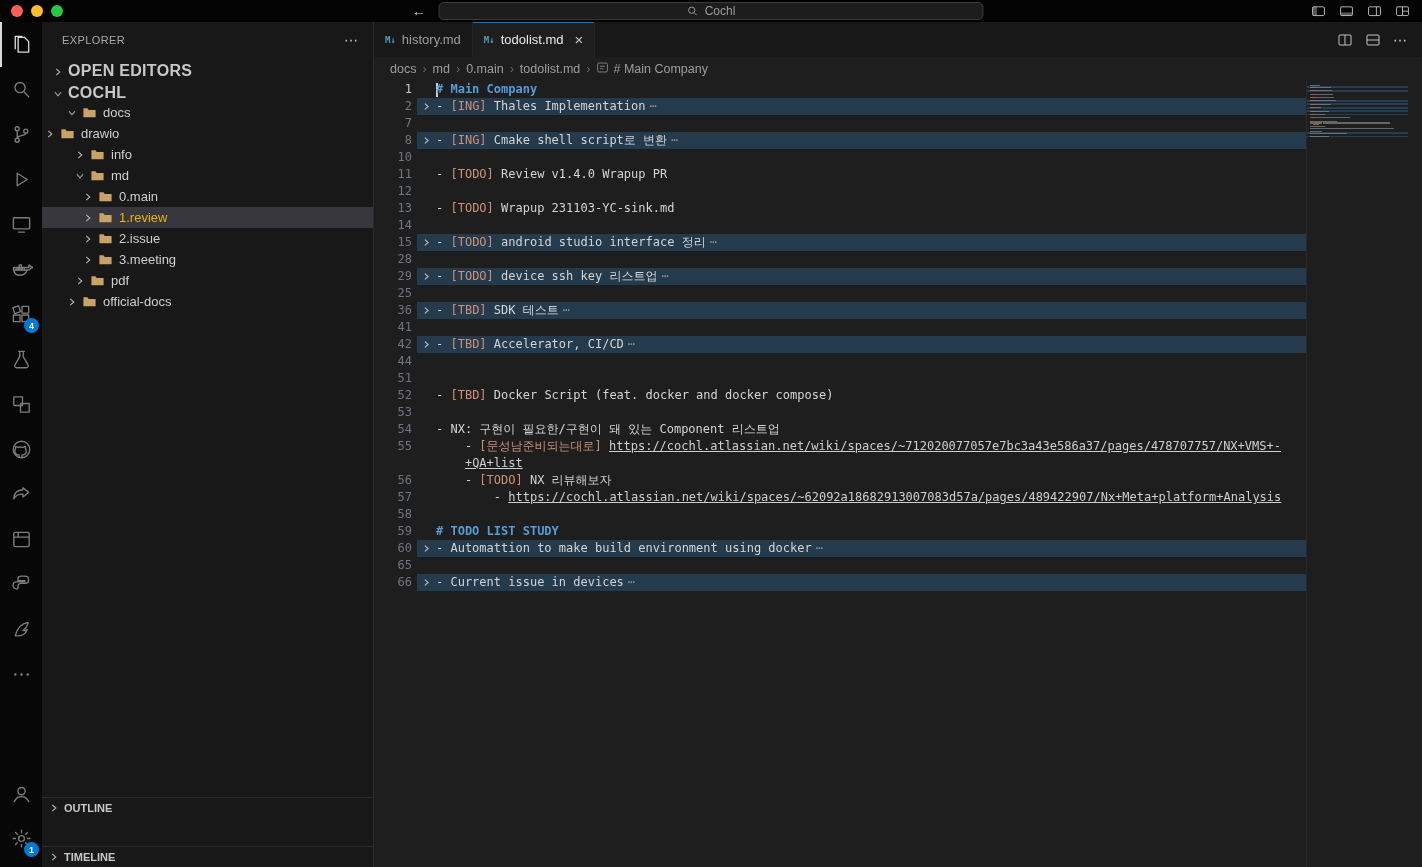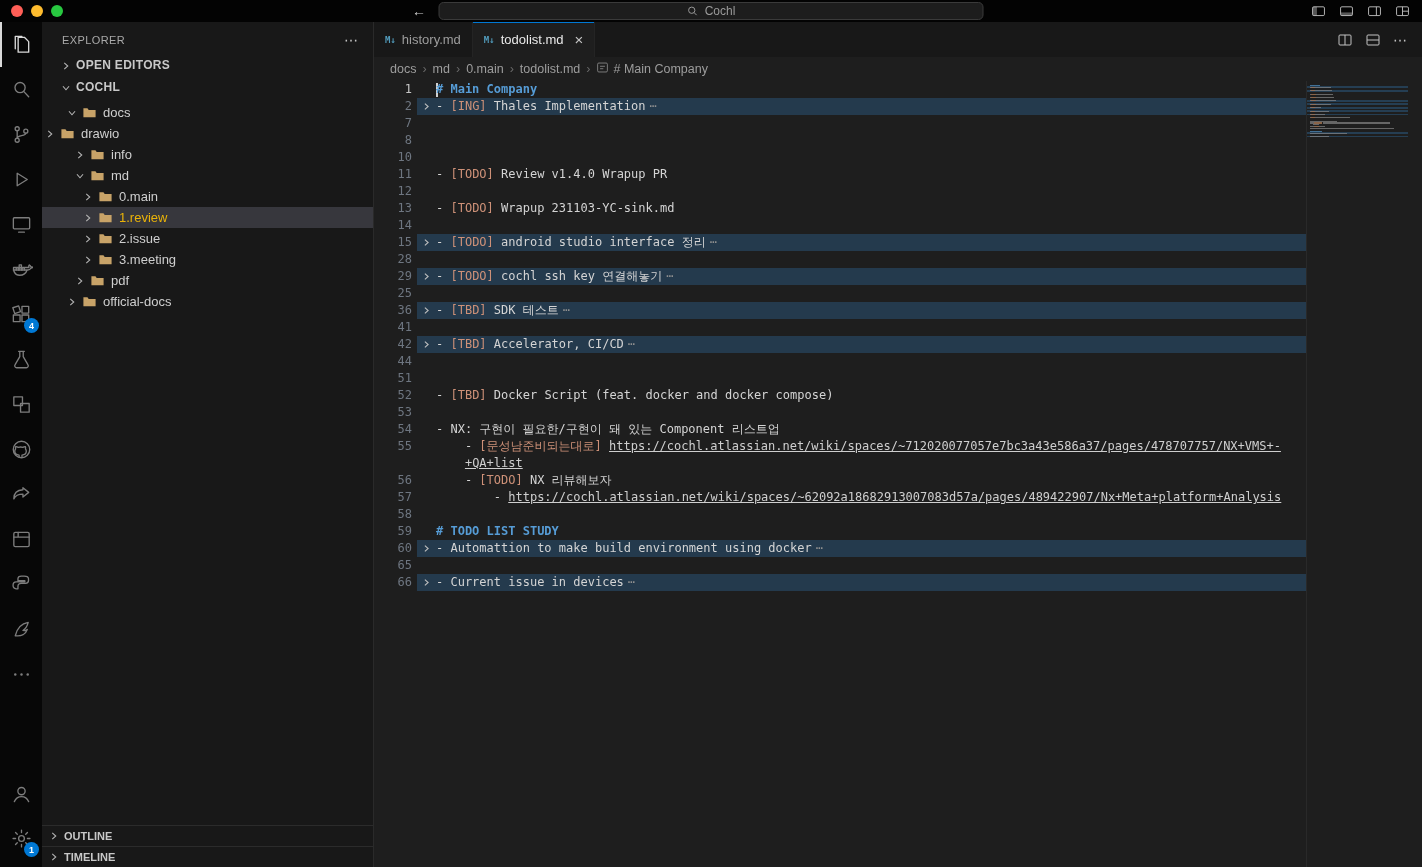--- a/index.html
+++ b/index.html
@@ -39,29 +39,29 @@
            display:flex; align-items:center; justify-content:center; }
   .ab-bottom { margin-top:auto; margin-bottom:6px; }
 
   
   .sidebar { width:332px; background:#181818; flex:none; position:relative;
              border-right:1px solid #2a2a2a; }
   .sb-header { height:36px; display:flex; align-items:center; padding:0 14px 0 20px;
                color:#a9a9a9; font-size:11px; letter-spacing:.4px; }
   .sb-header .spacer { flex:1; }
   .sb-more { color:#c5c5c5; font-size:14px; cursor:pointer; letter-spacing:1px; }
-  .sb-row { height:22px; display:flex; align-items:flex-start; font-size:12px; font-weight:bold;
-            color:#c8c8c8; padding-left:16px; gap:2px; cursor:pointer; letter-spacing:.3px; }
+  .sb-row { height:22px; display:flex; align-items:flex-end; font-size:16px; font-weight:bold;
+            color:#c8c8c8; padding-left:8px; gap:2px; cursor:pointer; letter-spacing:.3px; }
   .tree-row { height:21px; display:flex; align-items:center; font-size:13px; color:#cfcfcf; cursor:pointer; }
   .tree-row.selected { background:#37373d; color:#eab308; }
   .chev { width:16px; height:16px; flex:none; display:flex; align-items:center; justify-content:center; }
   .folder { width:15px; height:15px; flex:none; margin:0 6px 0 2px; display:flex; align-items:center; }
   .sb-bottom { position:absolute; left:0; right:0; bottom:0; }
   .sb-section { height:21px; border-top:1px solid #2b2b2b; display:flex; align-items:center;
-                font-size:11px; font-weight:bold; color:#c8c8c8; padding-left:4px; gap:2px; cursor:pointer; }
+                font-size:11px; font-weight:bold; color:#c8c8c8; padding-left:4px; gap:2px; cursor:pointer;margin-top:28px; }
 
   
   .editor-area { flex:1; display:flex; flex-direction:column; min-width:0; background:#1e1e1e; }
   .tabbar { height:35px; background:#181818; display:flex; flex:none; align-items:stretch; }
   .tab { display:flex; align-items:center; gap:6px; padding:0 11px; font-size:13px; color:#9d9d9d;
          background:#181818; border-right:1px solid #242424; cursor:pointer; position:relative; }
   .tab.active { background:#1e1e1e; color:#eaeaea; }
   .tab.active::before { content:""; position:absolute; top:0; left:0; right:0; height:1px; background:#0078d4; }
   .md-icon { color:#519aba; font-family:"DejaVu Sans Mono", monospace; font-size:9px; font-weight:bold; }
   .tab-close { font-size:15px; color:#c6c6c6; margin-left:5px; line-height:1; }
@@ -501,20 +501,28 @@
             </div>
             <div class="erow">
               <div class="gutter">7</div>
               <div class="cw">
                 <div class="foldcol"></div>
                 <div class="rtext"></div>
               </div>
             </div>
             <div class="erow">
               <div class="gutter">8</div>
+              <div class="cw hl">
+                <div class="foldcol">
+                  <svg viewBox="0 0 16 16">
+                    <path d="M6 4.5l4 3.5-4 3.5" stroke="#c0c0c0" fill="none" stroke-width="1.3"></path>
+                  </svg>
+                </div>
+                <div class="rtext"><span class="seg-p">- </span><span class="seg-t">[ING]</span><span class="seg-p"> Cmake shell script로 변환</span><span class="fold-ellipsis">⋯</span></div>
+              </div>
             </div>
             <div class="erow">
               <div class="gutter">10</div>
               <div class="cw">
                 <div class="foldcol"></div>
                 <div class="rtext"></div>
               </div>
             </div>
             <div class="erow">
               <div class="gutter">11</div>
@@ -563,21 +571,21 @@
               </div>
             </div>
             <div class="erow">
               <div class="gutter">29</div>
               <div class="cw hl">
                 <div class="foldcol">
                   <svg viewBox="0 0 16 16">
                     <path d="M6 4.5l4 3.5-4 3.5" stroke="#c0c0c0" fill="none" stroke-width="1.3"></path>
                   </svg>
                 </div>
-                <div class="rtext"><span class="seg-p">- </span><span class="seg-t">[TODO]</span><span class="seg-p"> cochl ssh key 연결해놓기</span><span class="fold-ellipsis">⋯</span></div>
+                <div class="rtext"><span class="seg-p">- </span><span class="seg-t">[TODO]</span><span class="seg-p"> device ssh key 리스트업</span><span class="fold-ellipsis">⋯</span></div>
               </div>
             </div>
             <div class="erow">
               <div class="gutter">25</div>
               <div class="cw">
                 <div class="foldcol"></div>
                 <div class="rtext"></div>
               </div>
             </div>
             <div class="erow">

